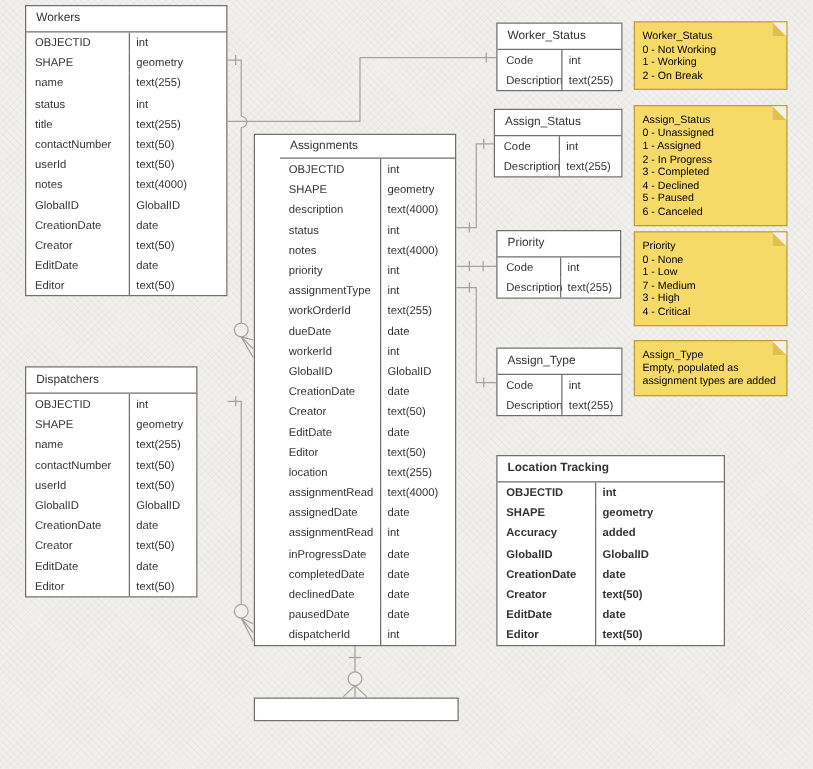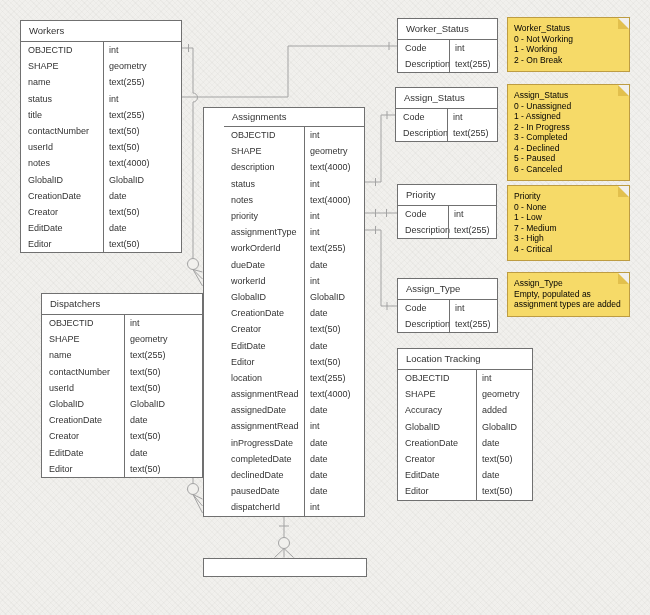--- a/index.html
+++ b/index.html
@@ -98,21 +98,21 @@
       <path d="M375.5,226 V234"></path>
       <path d="M387,302 V310"></path>
 
       <path d="M284,514 V537.5"></path>
       <path d="M279,526 H289"></path>
       <circle cx="284" cy="543" r="5.5" fill="#f1f0ed"></circle>
       <path d="M284,548.5 L274.5,557.5 M284,548.5 L284,557.5 M284,548.5 L293.5,557.5"></path>
     </g>
   </svg>
 
-  <div class="entity" style="left:20px; top:20px; width:162px; --name-w:82px;">
+  <div class="entity" style="left:20px; top:4px; width:162px; --name-w:82px;">
     <div class="entity-title">Workers</div>
     <div>
 
         <div class="field-row">
           <span class="field-name">OBJECTID</span>
           <span class="field-type">int</span>
         </div>
 
         <div class="field-row">
           <span class="field-name">SHAPE</span>
@@ -169,21 +169,21 @@
           <span class="field-type">date</span>
         </div>
 
         <div class="field-row">
           <span class="field-name">Editor</span>
           <span class="field-type">text(50)</span>
         </div>
       </div>
   </div>
 
-  <div class="entity" style="left:20px; top:293px; width:162px;margin-left:21px; --name-w:82px;">
+  <div class="entity" style="left:20px; top:293px; width:138px; --name-w:82px;">
     <div class="entity-title">Dispatchers</div>
     <div>
 
         <div class="field-row">
           <span class="field-name">OBJECTID</span>
           <span class="field-type">int</span>
         </div>
 
         <div class="field-row">
           <span class="field-name">SHAPE</span>
@@ -415,21 +415,21 @@
           <span class="field-type">int</span>
         </div>
 
         <div class="field-row">
           <span class="field-name">Description</span>
           <span class="field-type">text(255)</span>
         </div>
       </div>
   </div>
 
-  <div class="entity" style="left:397px; top:348px; width:136px; --name-w:78px;">
+  <div class="entity" style="left:397px; top:364px; width:183px;font-weight:bold; --name-w:78px;">
     <div class="entity-title">Location Tracking</div>
     <div>
 
         <div class="field-row">
           <span class="field-name">OBJECTID</span>
           <span class="field-type">int</span>
         </div>
 
         <div class="field-row">
           <span class="field-name">SHAPE</span>

